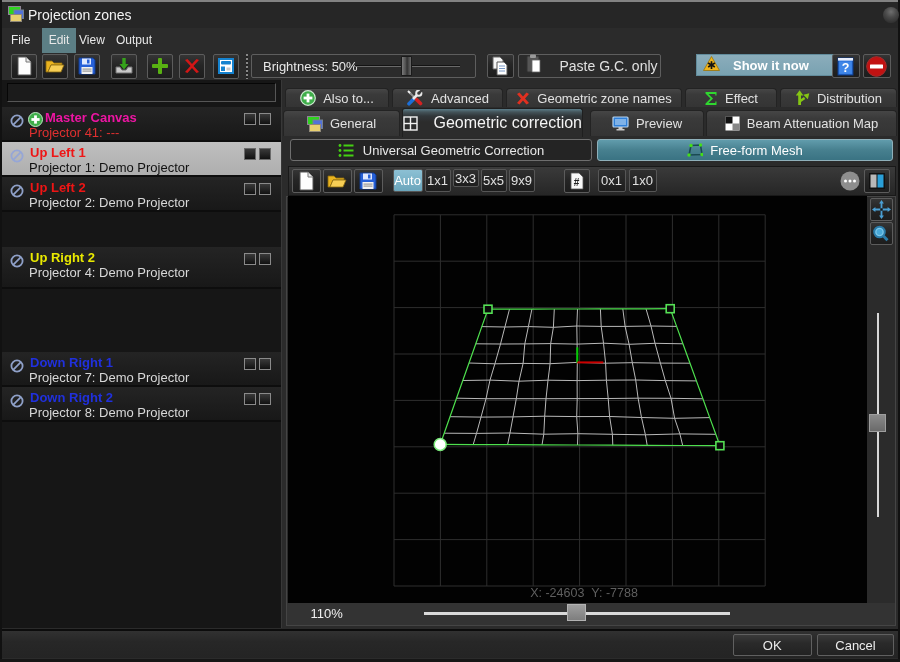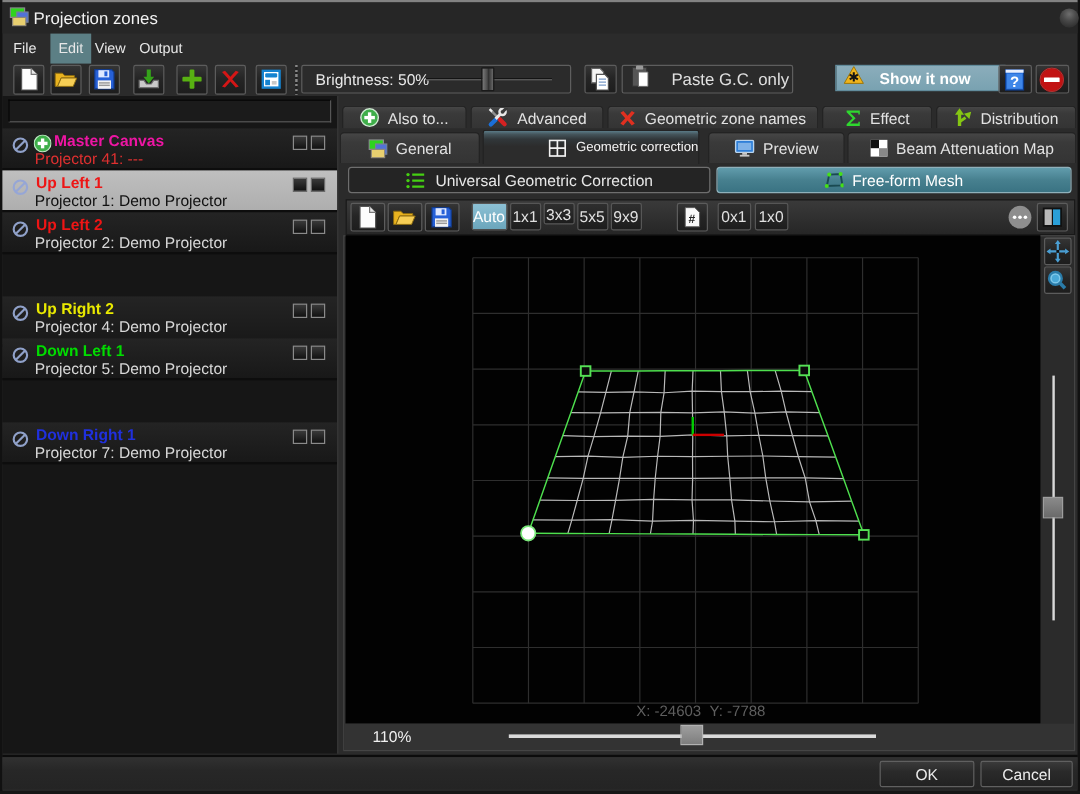--- a/index.html
+++ b/index.html
@@ -166,37 +166,37 @@
     <div style="position:absolute;left:0;top:167px;width:279px;height:42px;background:linear-gradient(#242424,#181818);border-bottom:2px solid #0d0d0d">
       <svg width="14" height="14" viewBox="0 0 14 14" style="position:absolute;left:8px;top:7px">
         <circle cx="7" cy="7" r="5.6" fill="none" stroke="#8fa0c8" stroke-width="1.8"></circle>
         <line x1="3.2" y1="10.8" x2="10.8" y2="3.2" stroke="#8fa0c8" stroke-width="1.8"></line>
       </svg>
       <div style="position:absolute;left:28px;top:3px;font-size:13px;font-weight:bold;color:#e9e900">Up Right 2</div>
       <div style="position:absolute;left:27px;top:18px;font-size:13px;color:#d8d8d8">Projector 4: Demo Projector</div>
       <div style="position:absolute;left:242px;top:6px;width:12px;height:12px;background:linear-gradient(#3a3a3a,#111);border:1px solid #8a8a8a"></div>
       <div style="position:absolute;left:257px;top:6px;width:12px;height:12px;background:linear-gradient(#3a3a3a,#111);border:1px solid #8a8a8a"></div>
     </div>
-    <div style="position:absolute;left:0;top:202px;width:279px;height:35px;background:linear-gradient(#242424,#181818);border-bottom:2px solid #0d0d0d">
+    <div style="position:absolute;left:0;top:272px;width:279px;height:35px;background:linear-gradient(#242424,#181818);border-bottom:2px solid #0d0d0d">
       <svg width="14" height="14" viewBox="0 0 14 14" style="position:absolute;left:8px;top:7px">
         <circle cx="7" cy="7" r="5.6" fill="none" stroke="#8fa0c8" stroke-width="1.8"></circle>
         <line x1="3.2" y1="10.8" x2="10.8" y2="3.2" stroke="#8fa0c8" stroke-width="1.8"></line>
       </svg>
-      <div style="position:absolute;left:28px;top:3px;font-size:13px;font-weight:bold;color:#00dc00">Down Left 1</div>
-      <div style="position:absolute;left:27px;top:18px;font-size:13px;color:#d8d8d8">Projector 5: Demo Projector</div>
+      <div style="position:absolute;left:28px;top:3px;font-size:13px;font-weight:bold;color:#2030dd">Down Right 1</div>
+      <div style="position:absolute;left:27px;top:18px;font-size:13px;color:#d8d8d8">Projector 7: Demo Projector</div>
       <div style="position:absolute;left:242px;top:6px;width:12px;height:12px;background:linear-gradient(#3a3a3a,#111);border:1px solid #8a8a8a"></div>
       <div style="position:absolute;left:257px;top:6px;width:12px;height:12px;background:linear-gradient(#3a3a3a,#111);border:1px solid #8a8a8a"></div>
     </div>
-    <div style="position:absolute;left:0;top:272px;width:279px;height:35px;background:linear-gradient(#242424,#181818);border-bottom:2px solid #0d0d0d">
+    <div style="position:absolute;left:0;top:307px;width:279px;height:35px;background:linear-gradient(#242424,#181818);border-bottom:2px solid #0d0d0d">
       <svg width="14" height="14" viewBox="0 0 14 14" style="position:absolute;left:8px;top:7px">
         <circle cx="7" cy="7" r="5.6" fill="none" stroke="#8fa0c8" stroke-width="1.8"></circle>
         <line x1="3.2" y1="10.8" x2="10.8" y2="3.2" stroke="#8fa0c8" stroke-width="1.8"></line>
       </svg>
-      <div style="position:absolute;left:28px;top:3px;font-size:13px;font-weight:bold;color:#2030dd">Down Right 1</div>
-      <div style="position:absolute;left:27px;top:18px;font-size:13px;color:#d8d8d8">Projector 7: Demo Projector</div>
+      <div style="position:absolute;left:28px;top:3px;font-size:13px;font-weight:bold;color:#2030dd">Down Right 2</div>
+      <div style="position:absolute;left:27px;top:18px;font-size:13px;color:#d8d8d8">Projector 8: Demo Projector</div>
       <div style="position:absolute;left:242px;top:6px;width:12px;height:12px;background:linear-gradient(#3a3a3a,#111);border:1px solid #8a8a8a"></div>
       <div style="position:absolute;left:257px;top:6px;width:12px;height:12px;background:linear-gradient(#3a3a3a,#111);border:1px solid #8a8a8a"></div>
     </div>
 </div>
 <div class="abs" style="left:281px;top:80px;width:1px;height:548px;background:#383838"></div>
 
 <div style="position:absolute;left:285px;top:88px;width:104px;height:19px;background:linear-gradient(#464646,#3a3a3a 30%,#343434);border-radius:4px 4px 0 0;border:1px solid #232323;border-bottom:none;display:flex;align-items:center;justify-content:center;gap:7px;color:#e2e2e2;font-size:13px">
     <svg width="16" height="16" viewBox="0 0 16 16">
       <circle cx="8" cy="8" r="7.3" fill="#3fae4a" stroke="#cfe9d2" stroke-width="1.2"></circle>
       <rect x="6.6" y="3.6" width="2.8" height="8.8" fill="#fff"></rect>
@@ -256,21 +256,21 @@
     <span>Preview</span>
   </div>
 <div style="position:absolute;left:706px;top:110px;width:191px;height:26px;background:linear-gradient(#464646,#3a3a3a 30%,#343434);border-radius:4px 4px 0 0;border:1px solid #232323;border-bottom:none;display:flex;align-items:center;justify-content:center;gap:7px;color:#e2e2e2;font-size:13px">
     <svg width="15" height="15" viewBox="0 0 15 15">
       <rect x="0.5" y="0.5" width="14" height="14" fill="#fff"></rect>
       <rect x="0.5" y="0.5" width="7" height="7" fill="#111"></rect>
       <rect x="7.5" y="7.5" width="7" height="7" fill="#888"></rect>
     </svg>
     <span>Beam Attenuation Map</span>
   </div>
-<div class="abs" style="left:402px;top:108px;width:181px;height:29px;background:linear-gradient(180deg,#5b7d89 0,#44545a 3px,#31373a 7px,#2c2c2c 13px);border:1px solid #1f1f1f;border-bottom:none;border-radius:3px 3px 0 0;display:flex;align-items:center;justify-content:flex-end;gap:8px;color:#f5f5f5;font-size:11px">
+<div class="abs" style="left:402px;top:108px;width:181px;height:29px;background:linear-gradient(180deg,#5b7d89 0,#44545a 3px,#31373a 7px,#2c2c2c 13px);border:1px solid #1f1f1f;border-bottom:none;border-radius:3px 3px 0 0;display:flex;align-items:center;justify-content:space-between;gap:8px;color:#f5f5f5;font-size:16px">
     <svg width="15" height="15" viewBox="0 0 15 15">
       <g fill="none" stroke="#f2f2f2" stroke-width="1.4">
         <rect x="1" y="1" width="13" height="13"></rect>
         <line x1="7.5" y1="1" x2="7.5" y2="14"></line>
         <line x1="1" y1="7.5" x2="14" y2="7.5"></line>
       </g>
     </svg>
     <span>Geometric correction</span>
   </div>
 

